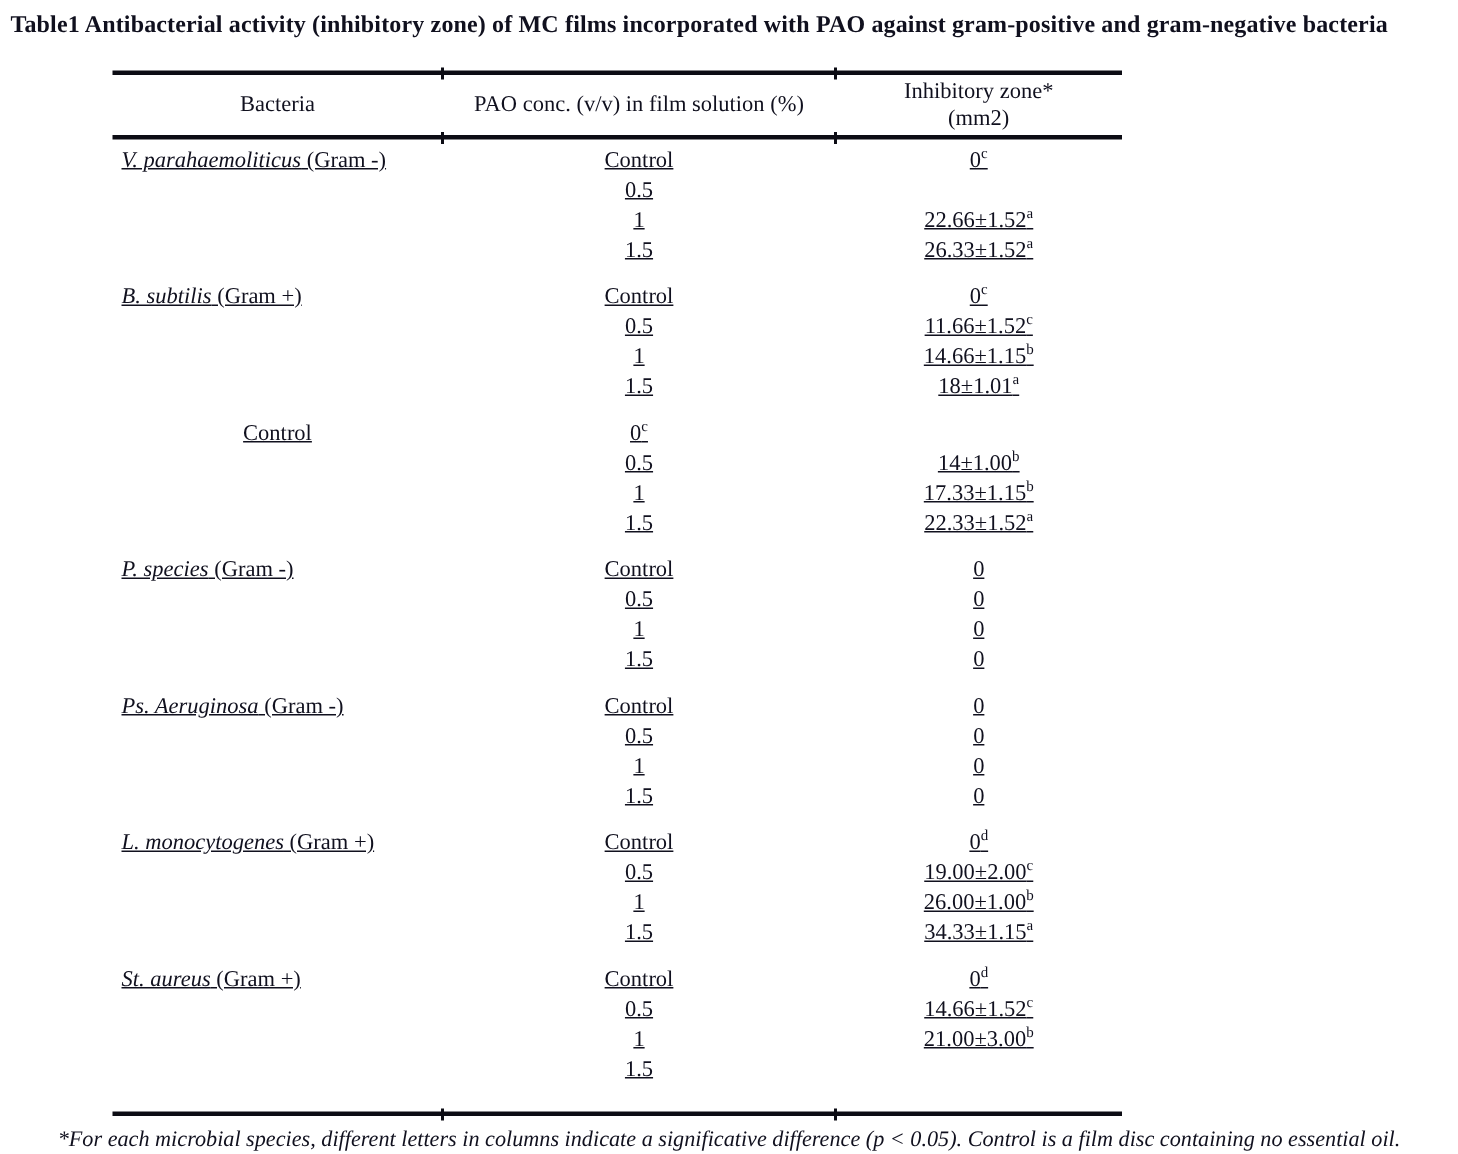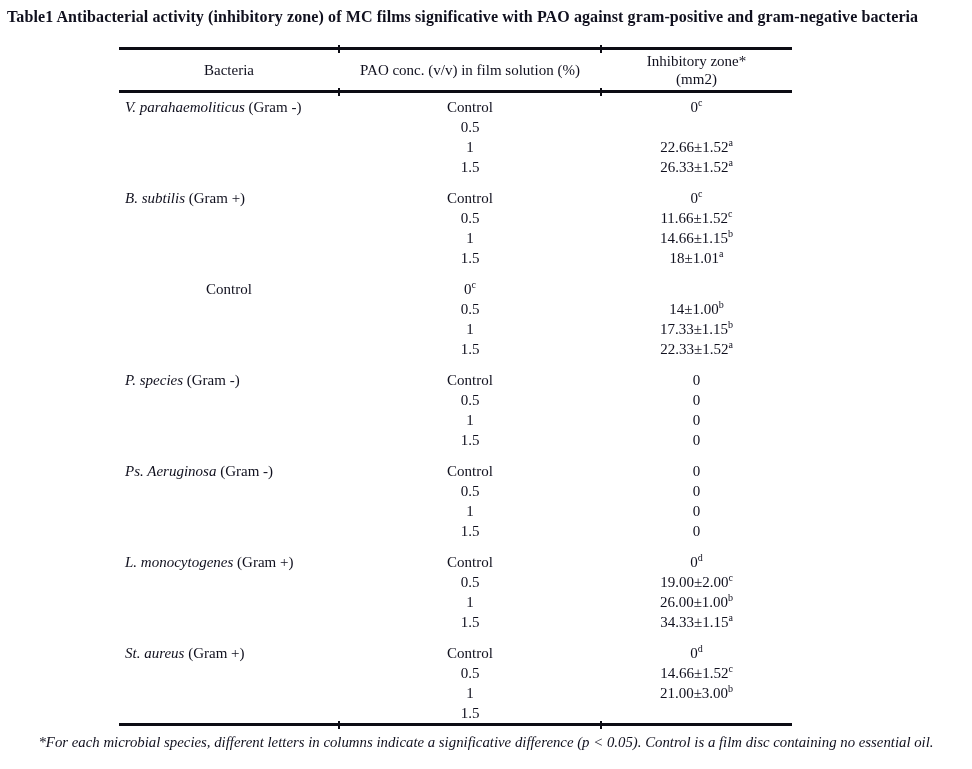--- a/index.html
+++ b/index.html
@@ -13,21 +13,21 @@
   }
   .title {
     padding: 8px 0 0 7px;
     font-weight: bold;
     font-size: 16px;
     white-space: nowrap;
     letter-spacing: 0.1px;
   }
   .table-wrap {
     position: relative;
-    margin: 21px 0 0 119px;
+    margin: 21px 0 0 75px;
     width: 673px;
   }
   .rule {
     position: relative;
     height: 3px;
     background: #0c0c14;
   }
   .tick {
     position: absolute;
     width: 2px;
@@ -38,21 +38,21 @@
   .tick.t1 { left: 219px; }
   .tick.t2 { left: 481px; }
   .header-row {
     display: grid;
     grid-template-columns: 220px 262px 191px;
     align-items: center;
     min-height: 39px;
     font-size: 15px;
   }
   .hcell { text-align: center; line-height: 18px; padding: 2px 0; }
-  .table-body { padding: 4px 0 0; }
+  .table-body { padding: 4px 0 18px; text-decoration: underline; }
   .section { margin-bottom: 11px; }
   .section:last-child { margin-bottom: 0; }
   .row {
     display: grid;
     grid-template-columns: 220px 262px 191px;
     height: 20px;
     line-height: 20px;
     font-size: 15px;
   }
   .cell.c1 { padding-left: 6px; text-align: left; white-space: nowrap; }
@@ -68,21 +68,21 @@
     width: 952px;
     text-align: center;
     font-style: italic;
     font-size: 14.8px;
     line-height: 19px;
   }
 </style>
 </head>
 <body>
 
-<div class="title">Table1 Antibacterial activity (inhibitory zone) of MC films significative with PAO against gram-positive and gram-negative bacteria</div>
+<div class="title">Table1 Antibacterial activity (inhibitory zone) of MC films incorporated with PAO against gram-positive and gram-negative bacteria</div>
 
 <div class="table-wrap">
   <div class="rule">
     <span class="tick t1"></span>
     <span class="tick t2"></span>
   </div>
 
   <div class="header-row">
     <div class="hcell">Bacteria</div>
     <div class="hcell">PAO conc. (v/v) in film solution (%)</div>

